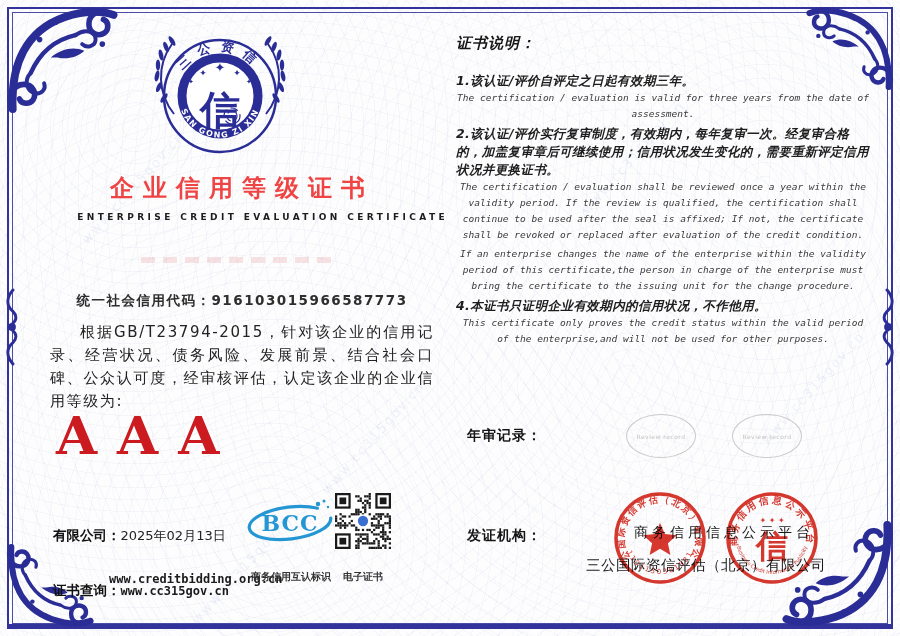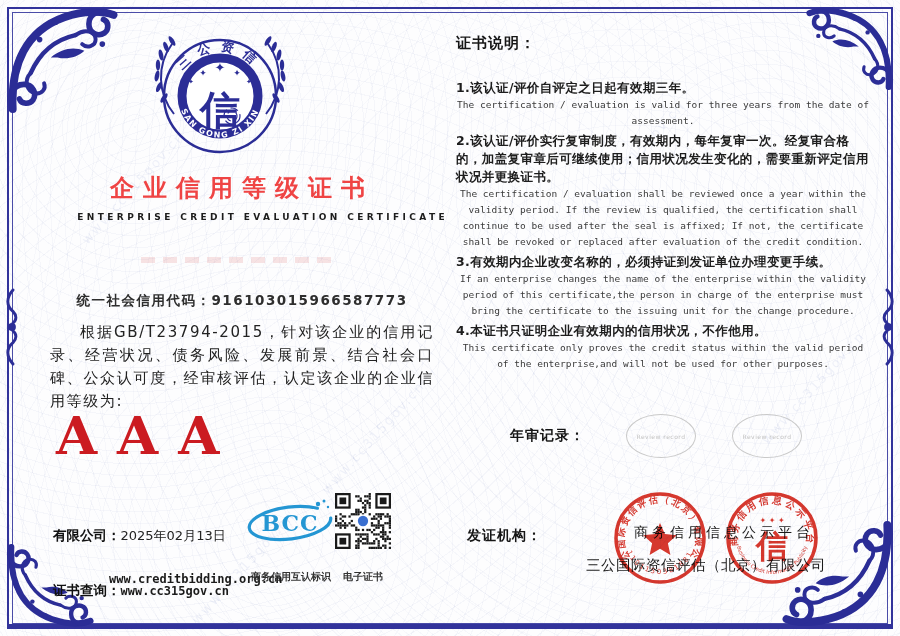--- a/index.html
+++ b/index.html
@@ -43,27 +43,27 @@
   .irow .lbl{font-size:13.5px;font-weight:bold;color:#111;}
   .irow .val{font-size:13px;color:#222;}
   .irow .url{font-family:"DejaVu Sans Mono",monospace;font-size:12px;font-weight:bold;color:#1b1b1b;}
   .bcc-svg{position:absolute;left:208px;top:477px;}
   .qr-wrap{position:absolute;left:299px;top:473px;width:56px;height:56px;}
   .caption{position:absolute;top:550px;font-size:10px;color:#333;text-align:center;font-weight:600;}
   .caption.bcc-cap{left:200px;width:110px;}
   .caption.qr-cap{left:296px;width:62px;}
 
   
-  .right-col{position:absolute;left:456px;top:34px;width:414px;}
+  .right-col{position:absolute;left:456px;top:34px;width:414px;font-style:italic;}
   .instr-title{font-size:15px;font-weight:bold;color:#161616;letter-spacing:1px;}
-  .items{margin-top:26px;}
+  .items{margin-top:19px;}
   .item{margin-bottom:3px;}
   .item .zh{font-size:12.5px;line-height:18px;font-weight:600;color:#1d1d1d;letter-spacing:.4px;}
   .item .en{font-family:"DejaVu Sans Mono",monospace;font-size:9.5px;line-height:16px;color:#3a3a3a;text-align:center;}
-  .review-label{position:absolute;left:467px;top:427px;font-size:14px;font-weight:bold;color:#161616;letter-spacing:1px;margin-left:43px;}
+  .review-label{position:absolute;left:467px;top:427px;font-size:14px;font-weight:bold;color:#161616;letter-spacing:1px;}
   .oval{position:absolute;width:68px;height:42px;border:1px solid #c9c9c9;border-radius:50%;
         display:flex;align-items:center;justify-content:center;}
   .oval span{font-size:6px;color:#c2c2c2;letter-spacing:.5px;}
   .issuer-label{position:absolute;left:467px;top:527px;font-size:14px;font-weight:bold;color:#161616;letter-spacing:1px;}
   .issuer-line1{position:absolute;left:634px;top:524px;font-size:14px;color:#1a1a1a;letter-spacing:4px;white-space:nowrap;}
   .issuer-line2{position:absolute;left:586px;top:556px;font-size:14.5px;color:#1a1a1a;letter-spacing:.5px;white-space:nowrap;}
   .stamps{position:absolute;left:600px;top:487px;mix-blend-mode:multiply;opacity:.93;}
 </style>
 </head>
 <body>
@@ -371,21 +371,20 @@
     <div class="items">
       <div class="item">
         <div class="zh">1.该认证/评价自评定之日起有效期三年。</div>
         <div class="en">The certification / evaluation is valid for three years from the date of assessment.</div>
       </div>
       <div class="item">
         <div class="zh">2.该认证/评价实行复审制度，有效期内，每年复审一次。经复审合格的，加盖复审章后可继续使用；信用状况发生变化的，需要重新评定信用状况并更换证书。</div>
         <div class="en">The certification / evaluation shall be reviewed once a year within the validity period. If the review is qualified, the certification shall continue to be used after the seal is affixed; If not, the certificate shall be revoked or replaced after evaluation of the credit condition.</div>
       </div>
       <div class="item">
-        <div class="zh">3.有效期内企业改变名称的，必须持证到发证单位办理变更手续。</div>
         <div class="en">If an enterprise changes the name of the enterprise within the validity period of this certificate,the person in charge of the enterprise must bring the certificate to the issuing unit for the change procedure.</div>
       </div>
       <div class="item">
         <div class="zh">4.本证书只证明企业有效期内的信用状况，不作他用。</div>
         <div class="en">This certificate only proves the credit status within the valid period of the enterprise,and will not be used for other purposes.</div>
       </div>
     </div>
   </div>
 
   <div class="review-label">年审记录：</div>

